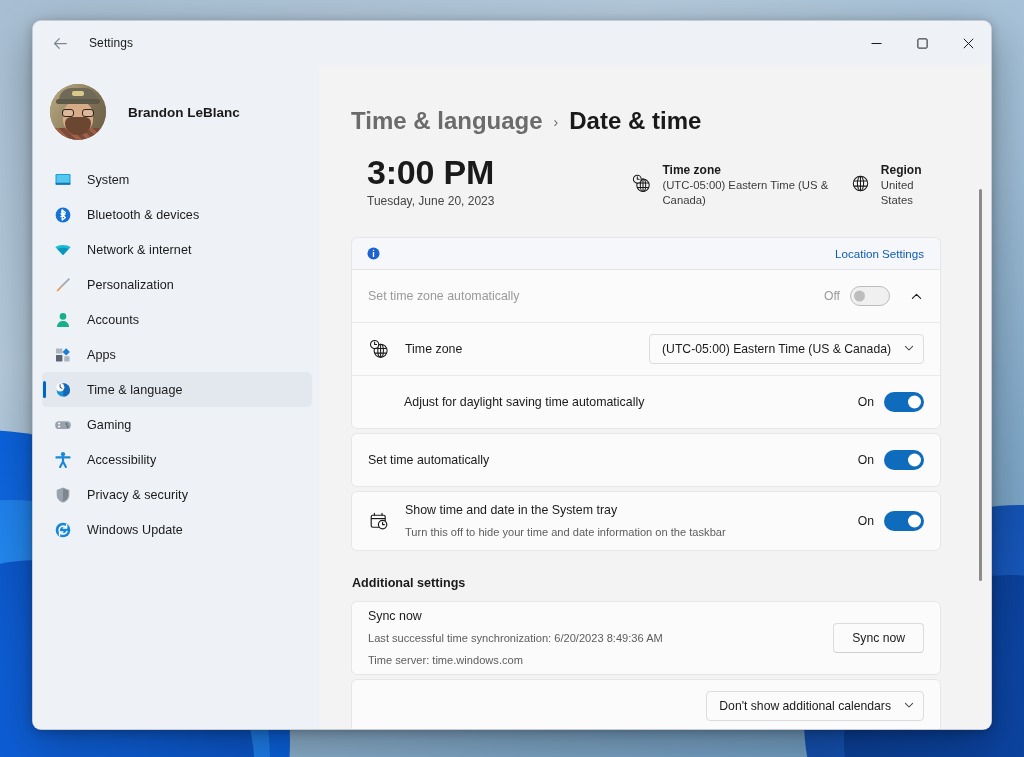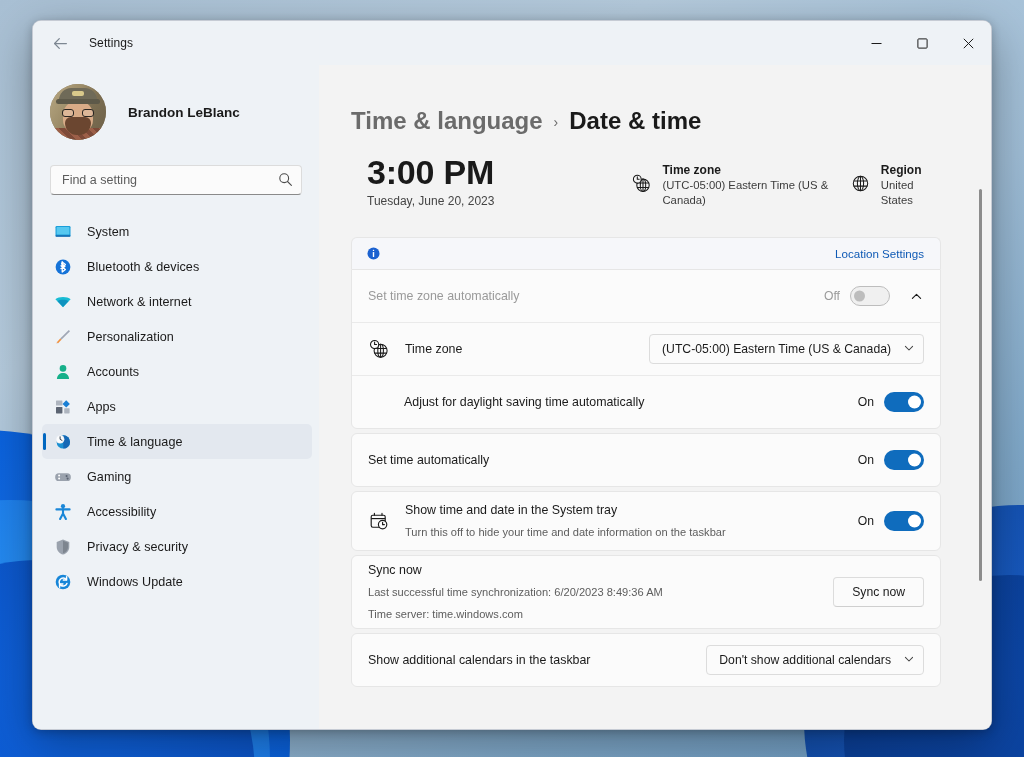--- a/index.html
+++ b/index.html
@@ -568,29 +568,20 @@
                 <i class="l"></i>
                 <i class="r"></i>
               </div>
             <div class="hat"></div>
             <div class="hat-logo"></div>
             <div class="hat-brim"></div>
           </div>
           <div id="profile-name">Brandon LeBlanc</div>
         </div>
 
-        <div id="search-wrap">
-          <input id="search-input" type="text" placeholder="Find a setting" style="">
-          <span id="search-icon">
-            <svg width="15" height="15" viewBox="0 0 15 15">
-              <circle cx="6.2" cy="6.2" r="4.4" fill="none" stroke="currentColor" stroke-width="1.1"></circle>
-              <path d="M9.5 9.5 L13.4 13.4" stroke="currentColor" stroke-width="1.1" stroke-linecap="round"></path>
-            </svg>
-          </span>
-        </div>
 
         <div id="nav-list">
 
           <div class="nav-item">
             <span class="nav-icon">
               <svg width="18" height="18" viewBox="0 0 18 18">
                 <rect x="1.5" y="3" width="15" height="10.5" rx="1.2" fill="#1a9ed9"></rect>
                 <rect x="2.6" y="4.1" width="12.8" height="7.3" rx=".6" fill="#56c8f0"></rect>
                 <rect x="1.5" y="12.2" width="15" height="1.6" rx=".7" fill="#1668ad"></rect>
               </svg>
@@ -862,39 +853,37 @@
               </div>
               <div class="row-right">
                 <span class="state-label">On</span>
                 <span class="toggle on">
                     <span class="knob"></span>
                   </span>
               </div>
             </div>
           </div>
 
+          <div class="section-heading">Additional settings</div>
 
           <div class="card">
             <div class="row" style="min-height:72px;">
               <div class="row-texts">
                 <div class="row-title">Sync now</div>
                 <div class="row-sub">Last successful time synchronization: 6/20/2023 8:49:36 AM</div>
                 <div class="row-sub">Time server: time.windows.com</div>
               </div>
               <div class="row-right">
                 <button class="action-button">Sync now</button>
               </div>
             </div>
           </div>
 
           <div class="card">
             <div class="row tall">
-              <div class="row-texts">
-                <div class="row-title">Show additional calendars in the taskbar</div>
-              </div>
               <div class="row-right">
                 <div class="dropdown" style="min-width:208px;">
                   <span class="dd-text">Don't show additional calendars</span>
                   <span class="dd-chev">
                     <svg width="12" height="12" viewBox="0 0 12 12">
                       <path d="M2.4 4.4 L6 8 L9.6 4.4" fill="none" stroke="currentColor" stroke-width="1.05" stroke-linecap="round" stroke-linejoin="round"></path>
                     </svg>
                   </span>
                 </div>
               </div>

